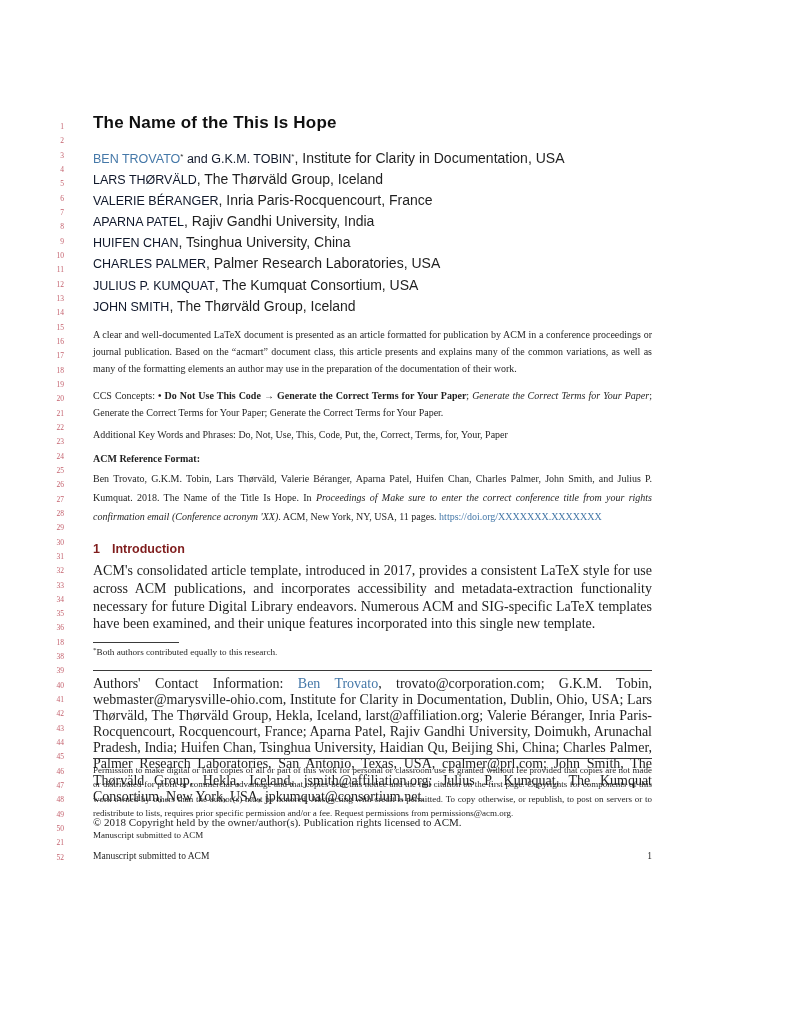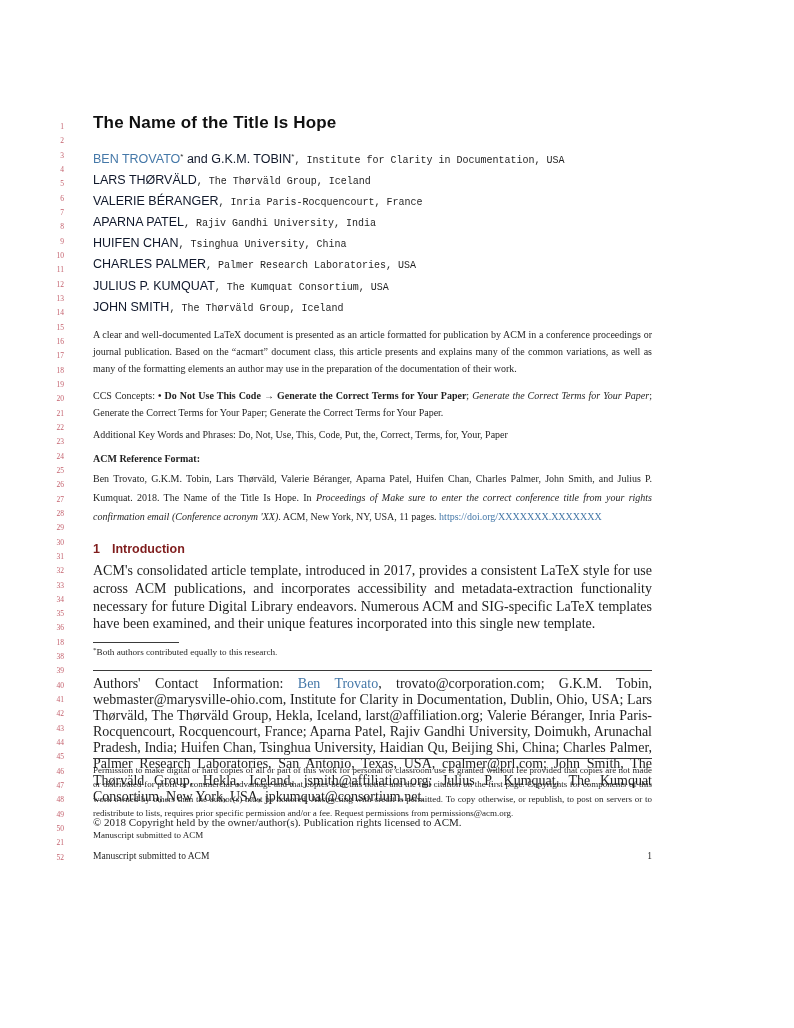--- a/index.html
+++ b/index.html
@@ -11,21 +11,21 @@
   .lnums div{height:14.34px;line-height:14.34px;}
   
   .block{position:absolute;left:93px;width:559px;}
   .title{top:113px;font-family:"Liberation Sans",sans-serif;font-weight:bold;
          font-size:17px;letter-spacing:.2px;color:#101010;}
   .authors{top:147px;}
   .arow{height:21.1px;line-height:21.1px;white-space:nowrap;}
   .aname{font-family:"Liberation Sans",sans-serif;font-size:12.5px;color:#0f172a;}
   .alink{color:#4578A8;}
   .amark{font-family:"Liberation Sans",sans-serif;font-size:8px;position:relative;top:-4px;}
-  .aff{font-family:Liberation Mono, monospace;font-size:10px;color:#1f1f1f;}
+  .aff{font-family:Liberation Sans, sans-serif;font-size:14px;color:#1f1f1f;}
   .abstract{top:327px;font-size:10px;line-height:16.9px;text-align:justify;}
   .ccs{top:388px;font-size:10px;line-height:16.9px;text-align:justify;}
   .ccs .b{font-weight:bold;}
   .ccs .i{font-style:italic;}
   .keywords{top:429px;font-size:10px;}
   .refhead{top:453px;font-size:10px;font-weight:bold;}
   .reftext{top:469px;font-size:10px;line-height:19px;text-align:justify;}
   .reftext .i{font-style:italic;}
   .blue{color:#4578A8;text-decoration:none;}
   .introhead{top:542px;font-family:"Liberation Sans",sans-serif;font-weight:bold;font-size:12.5px;color:#7f1d1d;}
@@ -96,21 +96,21 @@
       <div>45</div>
       <div>46</div>
       <div>47</div>
       <div>48</div>
       <div>49</div>
       <div>50</div>
       <div>21</div>
       <div>52</div>
     </div>
 
-  <div class="block title">The Name of the Title Is Hope</div>
+  <div class="block title">The Name of the This Is Hope</div>
 
   <div class="block authors">
     <div class="arow"><span class="aname alink">BEN TROVATO</span><span class="amark">*</span><span class="aname"> and G.K.M. TOBIN</span><span class="amark">*</span><span class="aff">, Institute for Clarity in Documentation, USA</span></div>
     <div class="arow"><span class="aname">LARS THØRVÄLD</span><span class="aff">, The Thørväld Group, Iceland</span></div>
     <div class="arow"><span class="aname">VALERIE BÉRANGER</span><span class="aff">, Inria Paris-Rocquencourt, France</span></div>
     <div class="arow"><span class="aname">APARNA PATEL</span><span class="aff">, Rajiv Gandhi University, India</span></div>
     <div class="arow"><span class="aname">HUIFEN CHAN</span><span class="aff">, Tsinghua University, China</span></div>
     <div class="arow"><span class="aname">CHARLES PALMER</span><span class="aff">, Palmer Research Laboratories, USA</span></div>
     <div class="arow"><span class="aname">JULIUS P. KUMQUAT</span><span class="aff">, The Kumquat Consortium, USA</span></div>
     <div class="arow"><span class="aname">JOHN SMITH</span><span class="aff">, The Thørväld Group, Iceland</span></div>

